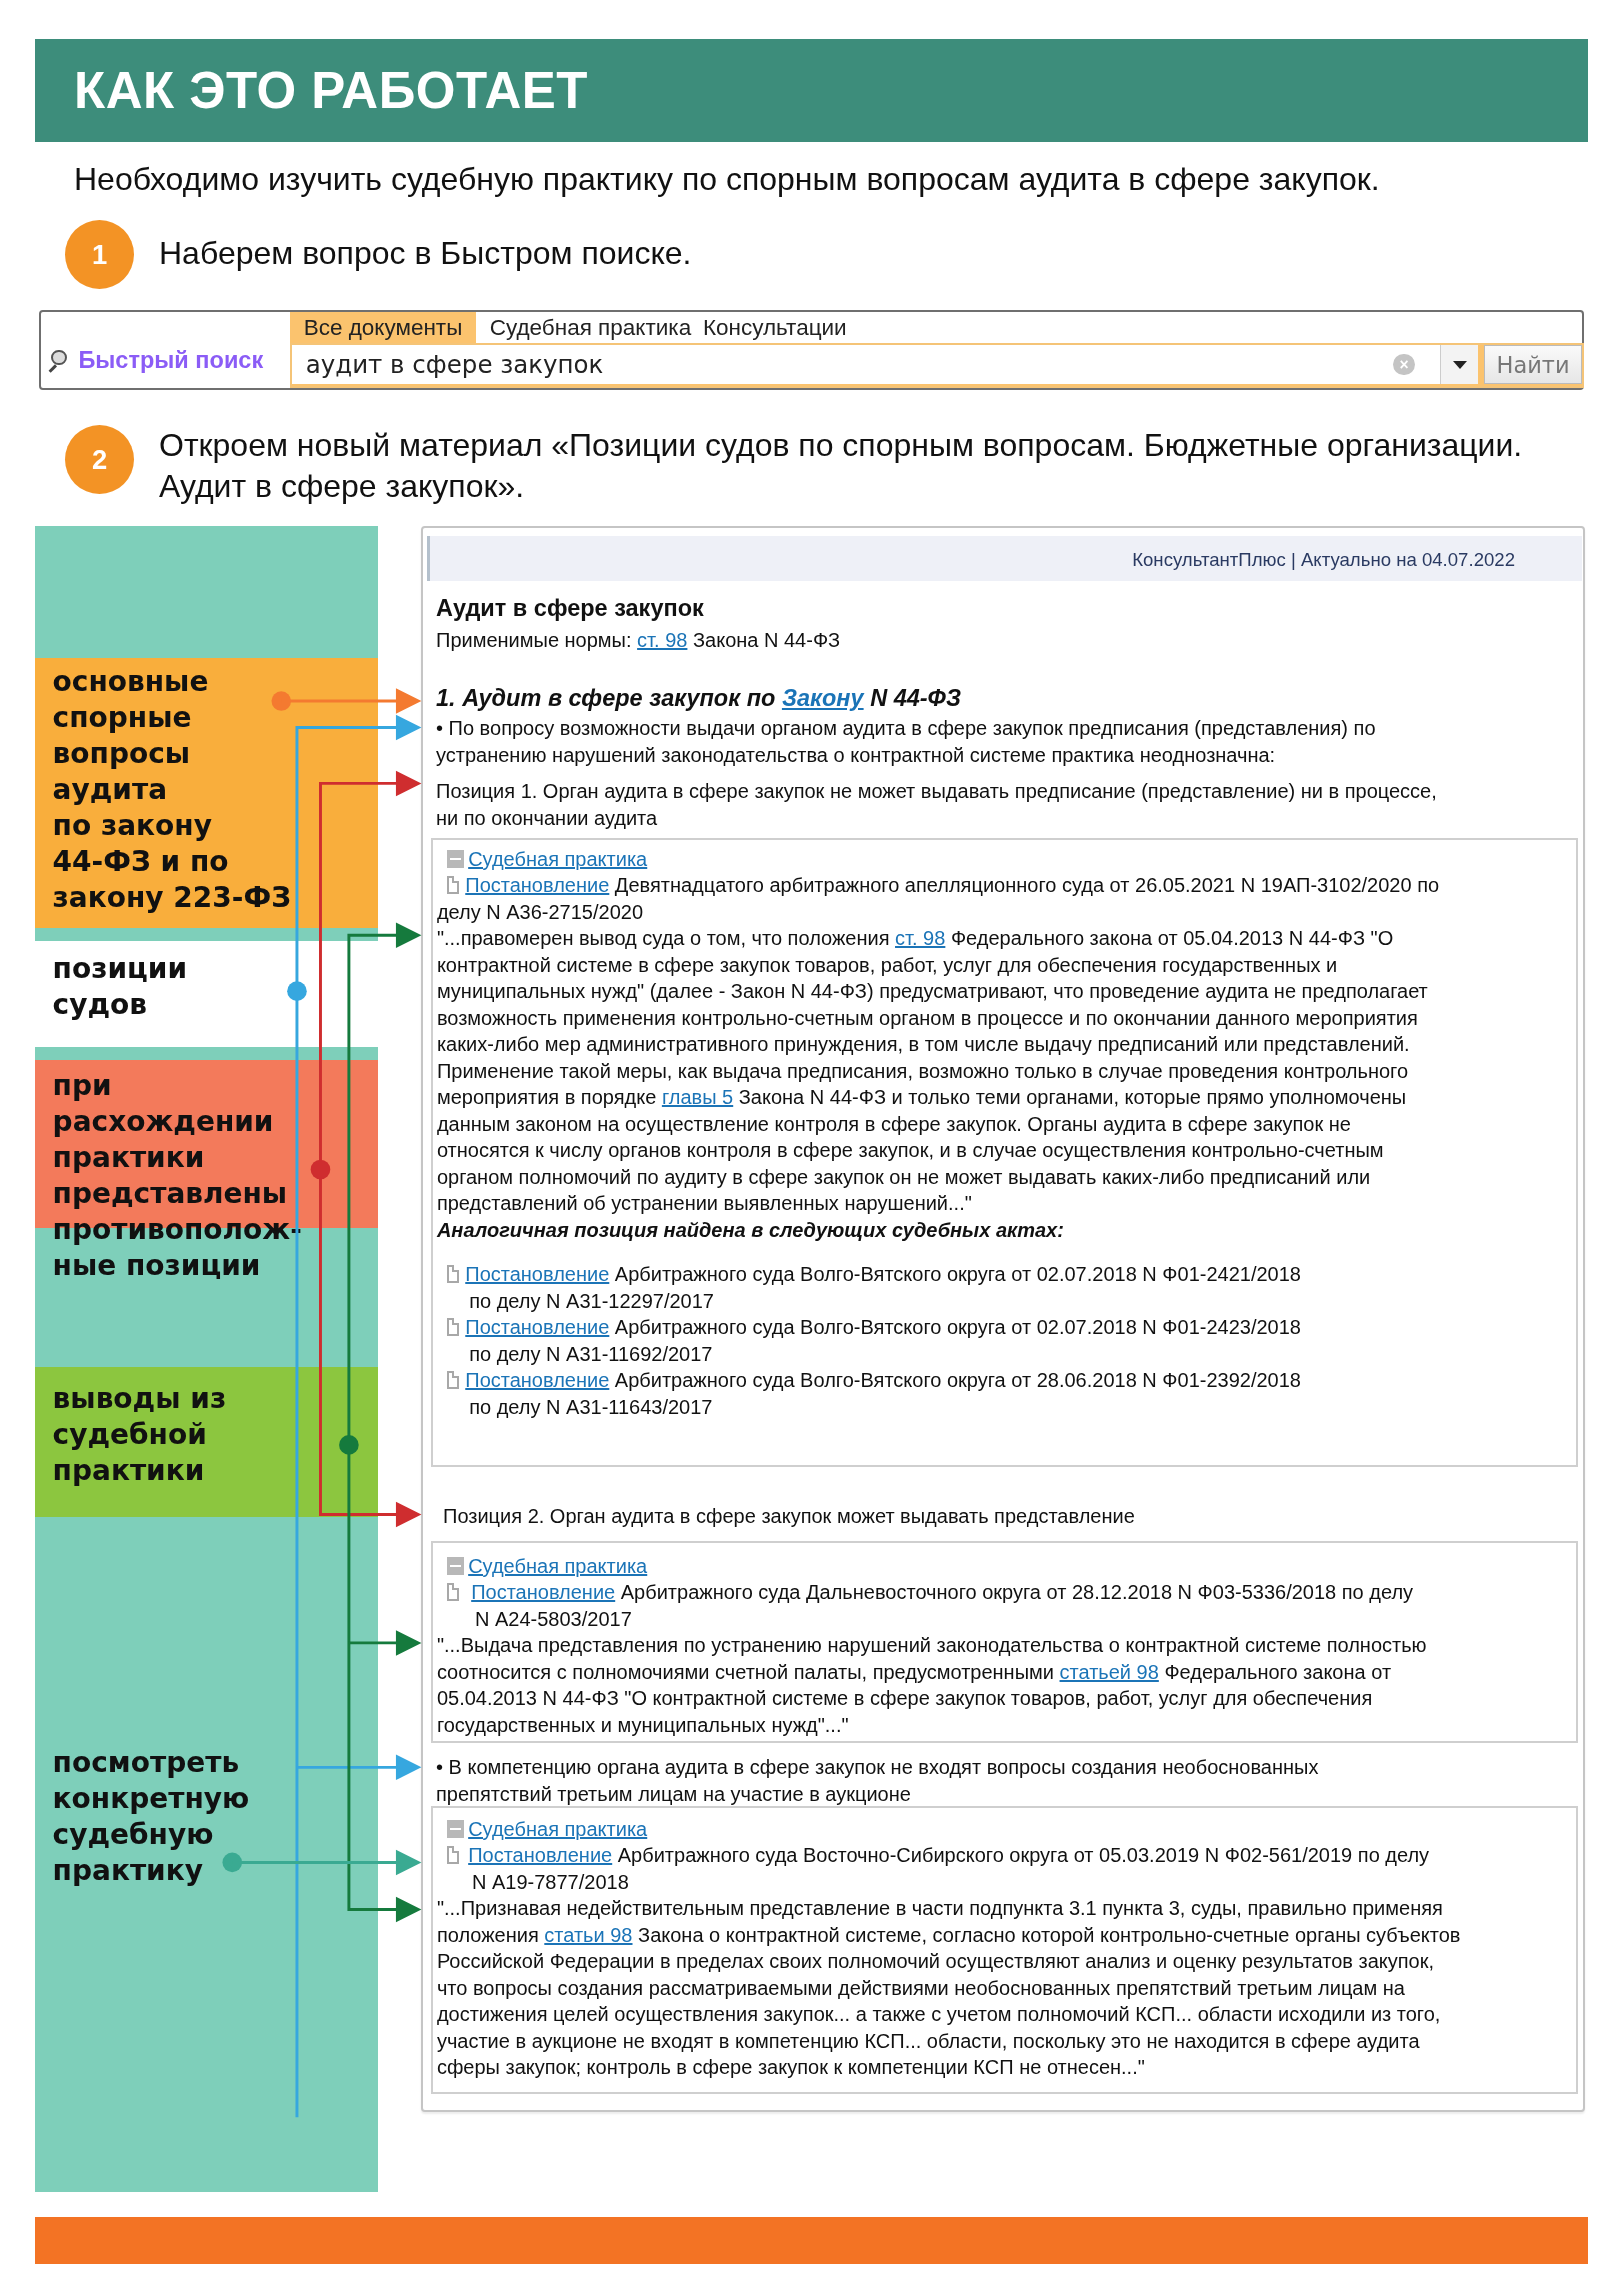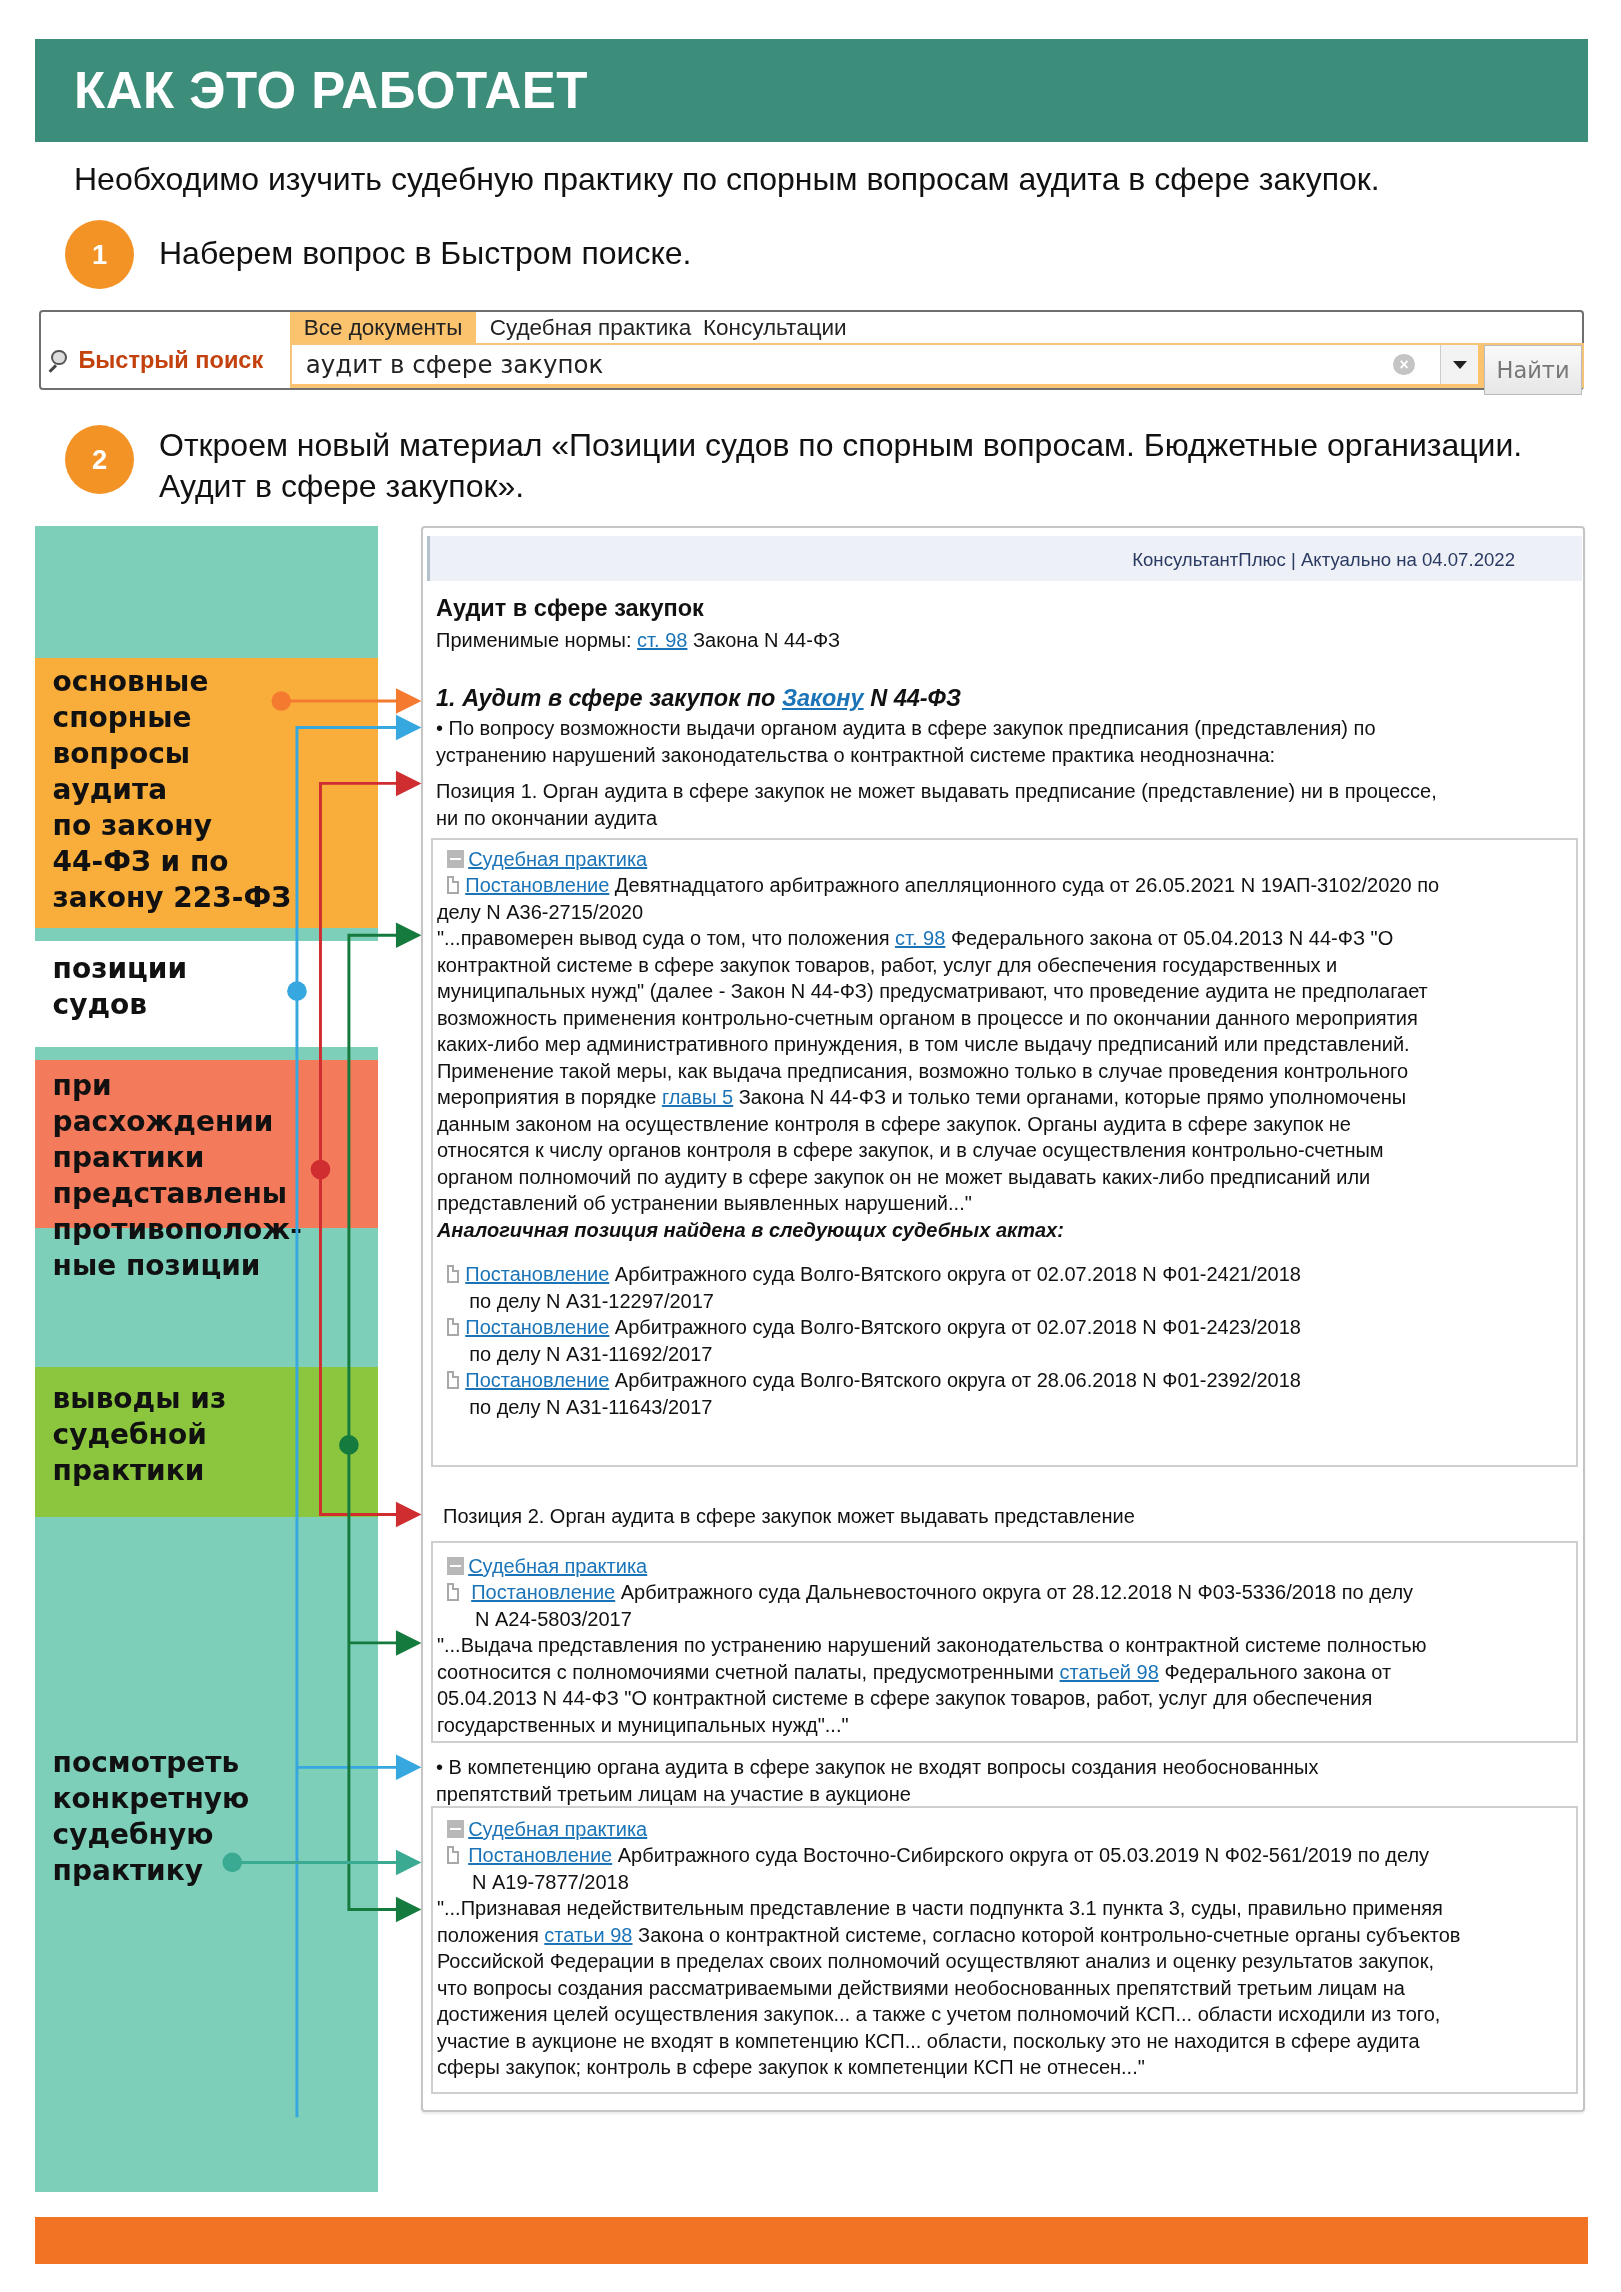--- a/index.html
+++ b/index.html
@@ -6,33 +6,33 @@
   body { width:1621px; height:2293px; position:relative; overflow:hidden; font-family:"Liberation Sans", sans-serif; color:#111; }
   .abs { position:absolute; }
   .header-band { left:35px; top:39px; width:1553px; height:103px; background:#3d8d7b; }
   .header-title { left:74px; top:61px; font-size:51px; font-weight:bold; color:#fff; letter-spacing:0.5px; }
   .intro { left:74px; top:161px; font-size:32px; color:#111; }
   .step-circle { width:69px; height:69px; border-radius:50%; background:#f39325; color:#fff; font-size:27.4px; font-weight:bold; display:flex; align-items:center; justify-content:center; }
   .step-text { font-size:32px; color:#111; line-height:41px; }
 
   
   .search-box { left:39px; top:310px; width:1545px; height:80px; border:2.9px solid #6f6f6f; border-radius:3.9px; background:#fff; box-sizing:border-box; }
-  .search-label { left:47px; top:347px; font-size:23.5px; font-weight:bold; color:#c2410c; display:flex; align-items:center; gap:9.8px; }
+  .search-label { left:47px; top:347px; font-size:23.5px; font-weight:bold; color:#8b5cf6; display:flex; align-items:center; gap:9.8px; }
   .magnifier { width:21.6px; height:21.6px; position:relative; }
   .magnifier .lens { position:absolute; left:3.9px; top:0; width:15.7px; height:15.7px; border:2.9px solid #555; border-radius:50%; background:#ddd; box-sizing:border-box; }
   .magnifier .handle { position:absolute; left:0; top:14.7px; width:8.8px; height:2.9px; background:#444; transform:rotate(-45deg); transform-origin:right center; }
   .search-tabs { left:290px; top:312px; height:31px; display:flex; font-size:22.5px; color:#222; }
   .search-tab { padding:2.9px 13.7px; line-height:25.5px; }
   .search-tab.active { background:#fbc36e; }
   .search-field { left:290px; top:343px; width:1294px; height:45px; border:2.9px solid #f5c477; box-sizing:border-box; background:#fbc36e; display:flex; }
   .search-input { flex:1; border:none; background:#fff; font-size:24.5px; padding:0 13.7px; font-family:"DejaVu Sans", sans-serif; color:#222; outline:none; height:39px; }
   .clear-btn { position:absolute; right:167px; top:8.8px; width:21.6px; height:21.6px; border-radius:50%; background:#c4c4c4; color:#fff; font-size:15.7px; line-height:21.6px; text-align:center; font-weight:bold; }
   .dropdown-btn { width:37px; height:39px; background:#f3f3f3; border-left:1px solid #ccc; display:flex; align-items:center; justify-content:center; }
   .dropdown-btn .tri { width:0; height:0; border-left:7.8px solid transparent; border-right:7.8px solid transparent; border-top:8.8px solid #222; }
-  .find-btn { width:98px; height:50px; margin-left:5.9px; background:linear-gradient(#fafafa,#e6e6e6); border:1px solid #bbb; box-sizing:border-box; font-size:22.5px; color:#777; display:flex; align-items:center; justify-content:center; font-family:"DejaVu Sans", sans-serif; }
+  .find-btn { width:98px; height:39px; margin-left:5.9px; background:linear-gradient(#fafafa,#e6e6e6); border:1px solid #bbb; box-sizing:border-box; font-size:22.5px; color:#777; display:flex; align-items:center; justify-content:center; font-family:"DejaVu Sans", sans-serif; }
 
   
   .sidebar { left:35px; top:526px; width:343px; height:1666px; background:#7ecfba; }
   .sb-block { position:absolute; left:0; width:343px; box-sizing:border-box; padding:5.9px 17.6px; font-family:"DejaVu Sans", sans-serif; font-weight:bold; font-size:28px; line-height:36px; color:#111; }
   .sb-orange { top:132px; height:270px; background:#f9ae3c; }
   .sb-blue { top:415px; height:106px; background:#ffffff; padding-top:9.8px; }
   .sb-red { top:534px; height:168px; background:#f37a5b; padding-top:7.8px; }
   .sb-green { top:841px; height:150px; background:#8cc63f; padding-top:13.7px; }
   .sb-teal-text { top:1213px; height:147px; background:transparent; }
 

